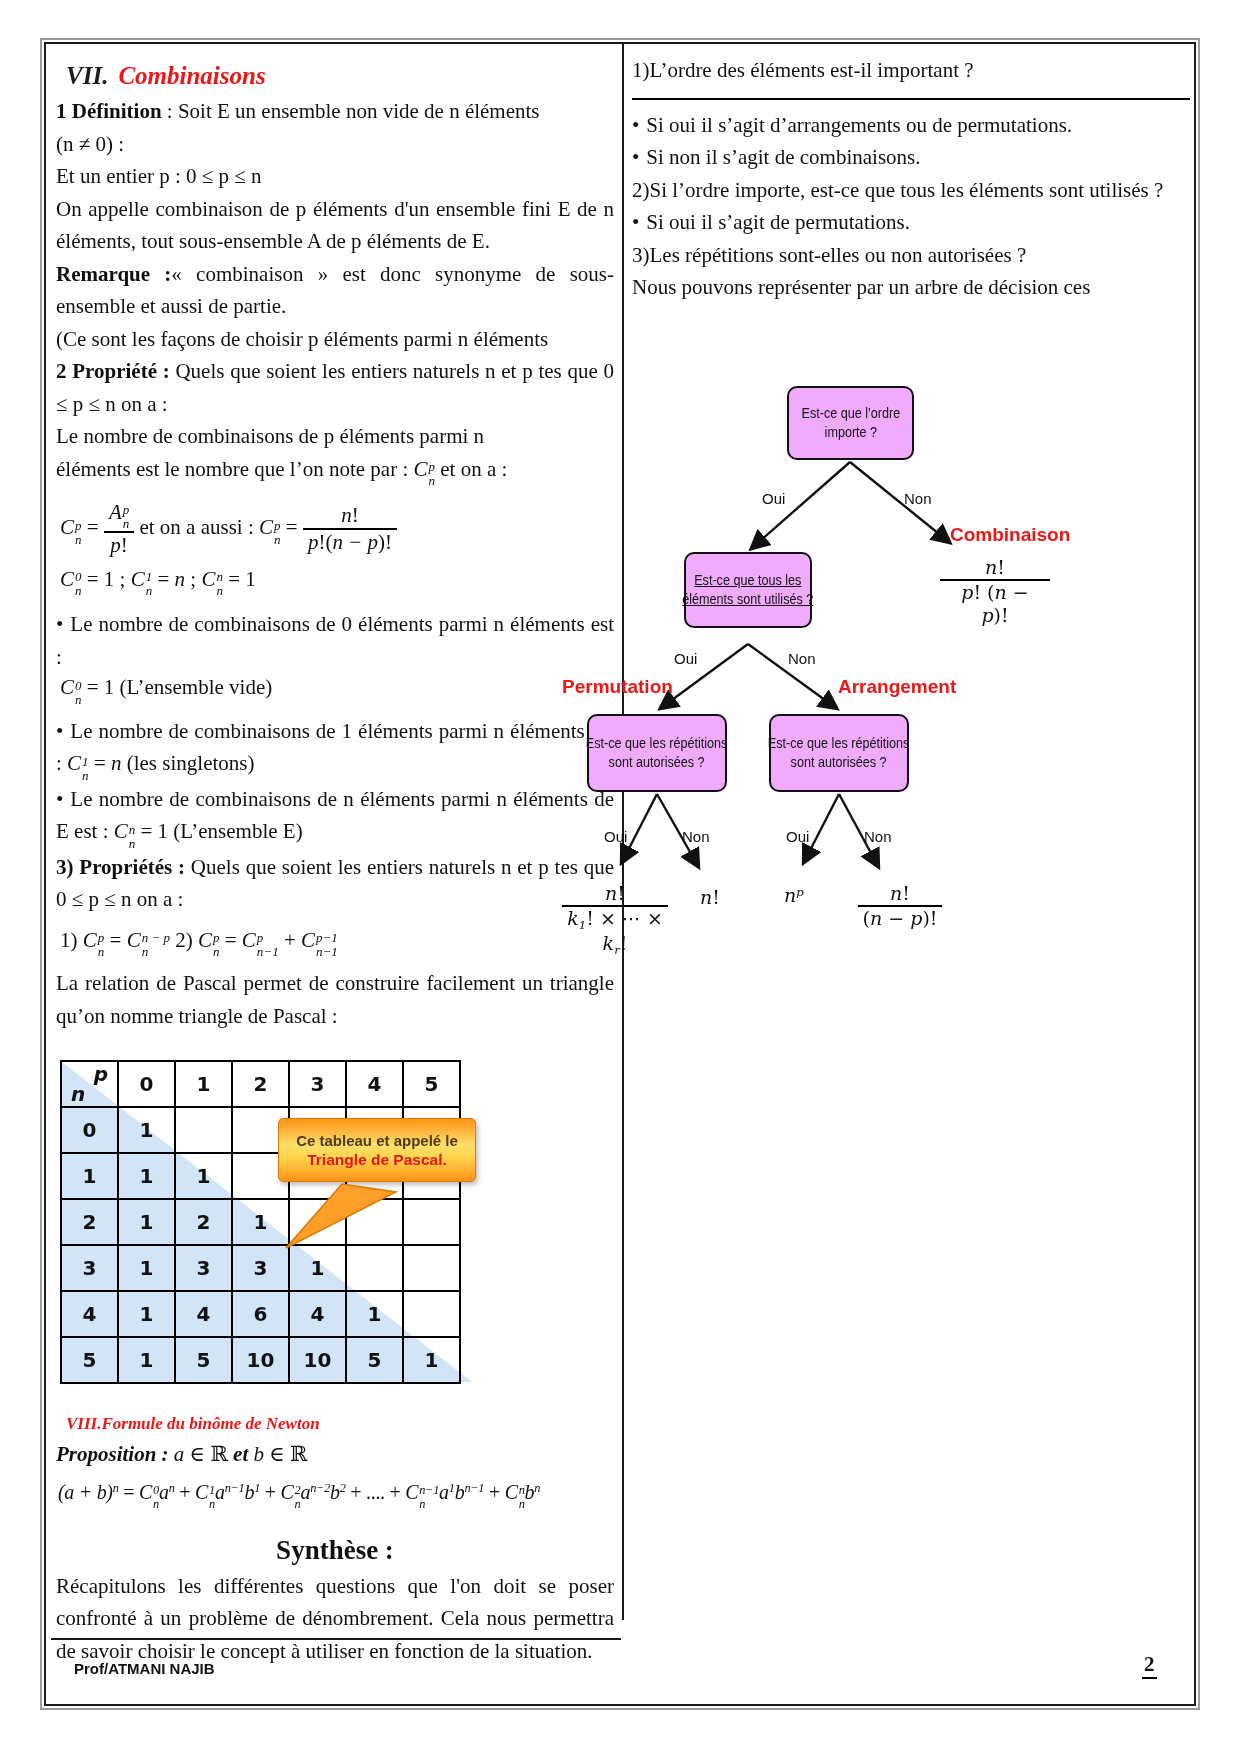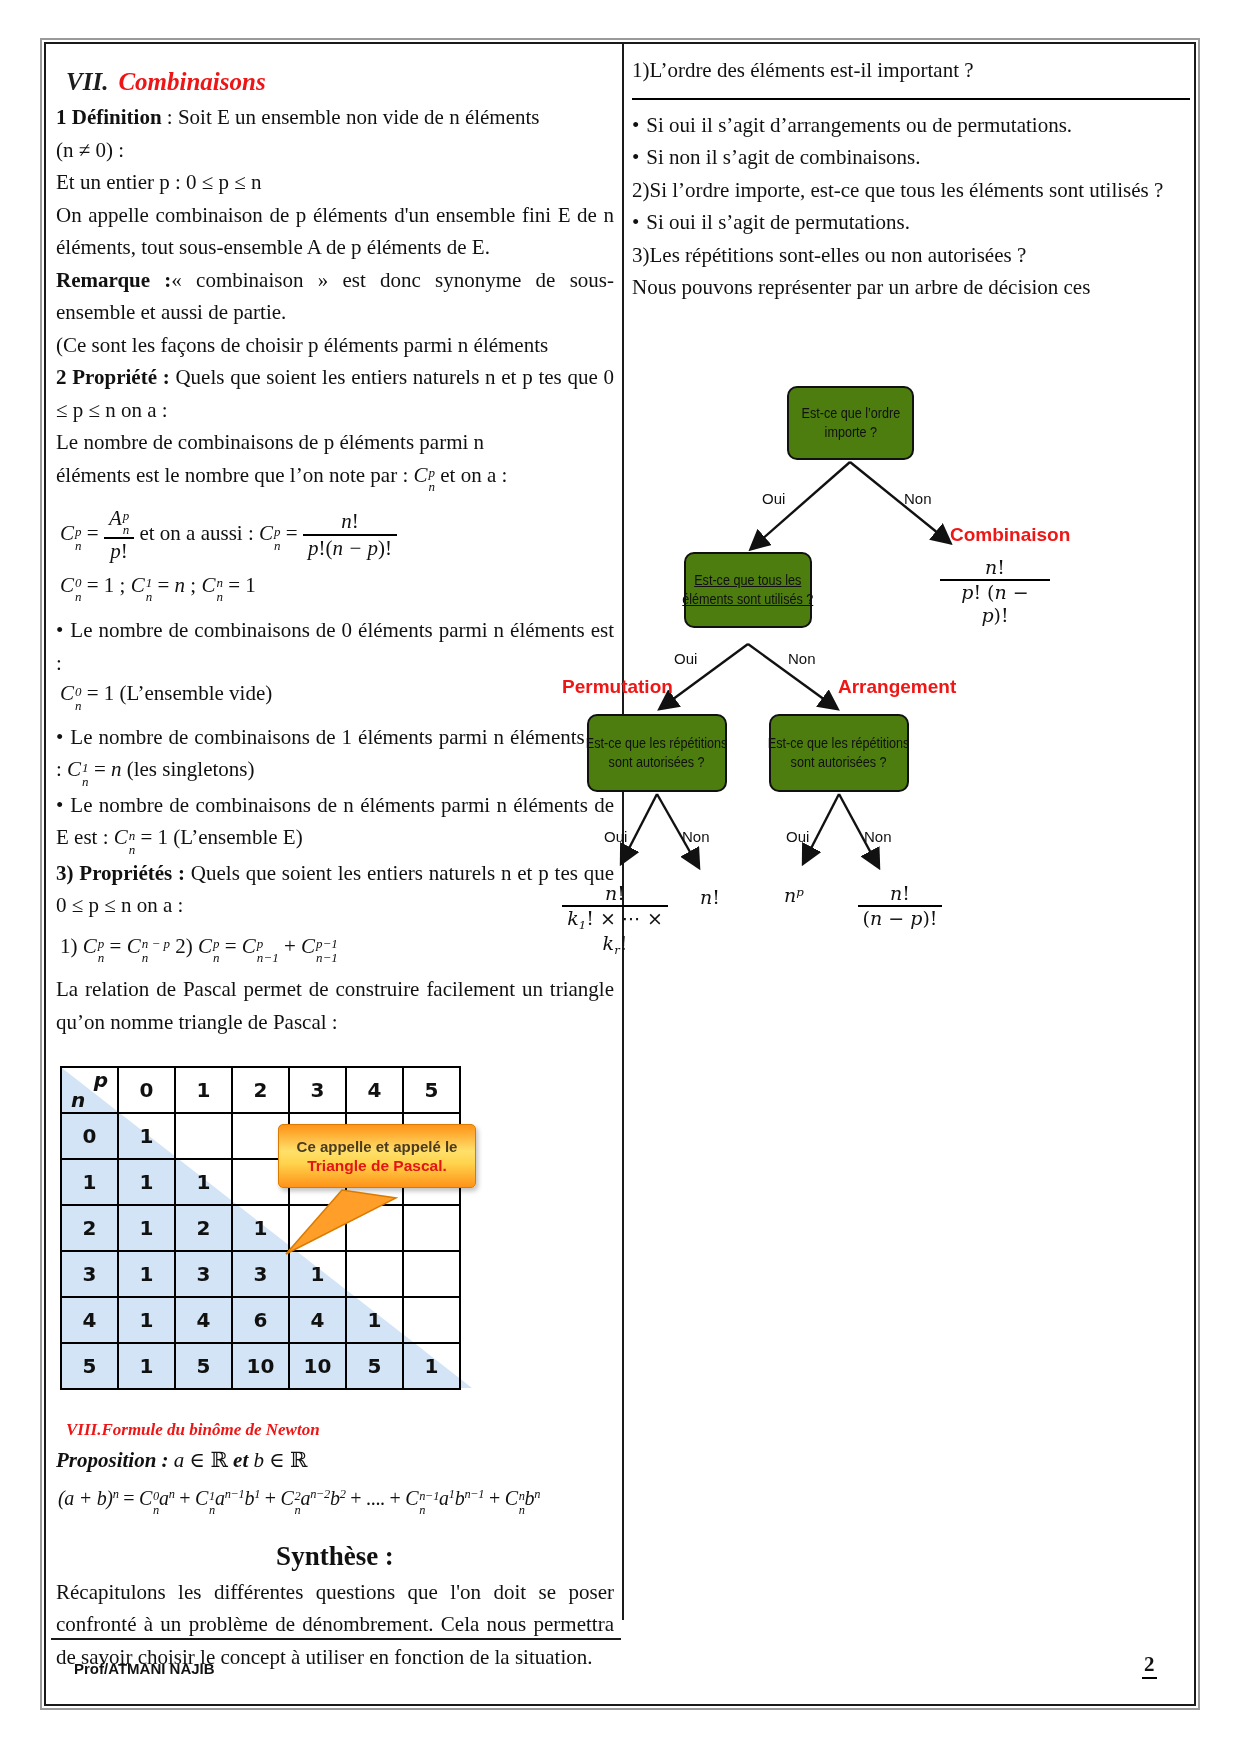--- a/index.html
+++ b/index.html
@@ -11,21 +11,21 @@
   .divider{position:absolute;left:576px;top:0;width:2px;height:1576px;background:#1a1a1a;}
   .footer-line{position:absolute;left:5px;top:1594px;width:570px;height:2px;background:#1a1a1a;}
   .footer-author{position:absolute;left:28px;top:1616px;font:bold 15px "Liberation Sans",sans-serif;color:#111;}
   .footer-page{position:absolute;left:1096px;top:1608px;font:bold 21px "Liberation Serif",serif;
                border-bottom:2px solid #000;padding:0 2px;}
   .col-left{position:absolute;left:10px;top:12px;width:558px;}
   .col-right{position:absolute;left:586px;top:10px;width:558px;}
   p{margin:0;}
   .jp{font-size:21px;line-height:32.5px;text-align:justify;}
   .blt{margin-right:7px;}
-  .h-vii{margin:12px 0 5px 10px;font-size:25px;font-weight:bold;font-style:italic;}
+  .h-vii{margin:6px 0 5px 10px;font-size:25px;font-weight:bold;font-style:italic;}
   .h-vii .h-num{color:#1d1d1d;}
   .h-vii .h-title{color:#ed1515;margin-left:10px;}
   .h-viii{margin:30px 0 4px 10px;font-size:17px;font-weight:bold;font-style:italic;color:#ed1515;}
   .prop-b{font-style:italic;font-size:21px;}
   .synth-title{margin:24px 0 4px;text-align:center;font-size:27px;font-weight:bold;}
   
   .fline{font-size:21px;margin:12px 0 8px 4px;white-space:nowrap;}
   .fline.vals{margin:4px 0 10px 4px;}
   .fline.tight{margin:2px 0 8px 4px;}
   .fline.binome{font-size:20px;letter-spacing:-0.3px;margin:10px 0 6px 2px;}
@@ -57,21 +57,21 @@
       border:1px solid #d97b00;border-radius:5px;padding:12px 6px 12px;text-align:center;
       box-shadow:2px 3px 5px rgba(0,0,0,0.25);}
   .callout-line1{font:bold 15px/19px "Liberation Sans",sans-serif;color:#4b3a20;}
   .callout-line2{font:bold 15.5px/19px "Liberation Sans",sans-serif;color:#e31515;}
   .callout-tail{position:absolute;left:6px;top:64px;z-index:1;}
   
   .rline{border:none;height:2px;background:#000;margin:11px 0 9px;}
   
   .tree{position:absolute;left:-70px;top:330px;width:500px;height:620px;}
   .tree-svg{position:absolute;left:0;top:0;}
-  .tbox{position:absolute;background:#4d7c0f;border:2.5px solid #111;border-radius:10px;
+  .tbox{position:absolute;background:#f0abfc;border:2.5px solid #111;border-radius:10px;
         display:flex;flex-direction:column;justify-content:center;align-items:center;z-index:1;box-sizing:border-box;}
   .tbox-inner{transform:scaleX(0.9);transform-origin:center;text-align:center;}
   .tbox-line{font:14px/19px "Liberation Sans",sans-serif;color:#111;white-space:nowrap;}
   .tlabel{position:absolute;font:15px "Liberation Sans",sans-serif;color:#111;z-index:1;}
   .tred{position:absolute;font:bold 19px/22px "Liberation Sans",sans-serif;color:#ef1616;white-space:nowrap;z-index:1;}
   .tfrac{position:absolute;font-family:"DejaVu Serif","DejaVu Sans",serif;font-size:19px;text-align:center;z-index:1;}
 </style>
 </head>
 <body>
 
@@ -171,21 +171,21 @@
               <td>5</td>
               <td>1</td>
             </tr>
           </tbody>
       </table>
       <div class="callout">
         <svg class="callout-tail" width="120" height="70">
           <polygon points="58,2 2,66 112,10" fill="#ff9e28" stroke="#d97b00" stroke-width="1.5"></polygon>
         </svg>
         <div class="callout-bubble">
-          <div class="callout-line1">Ce appelle et appelé le</div>
+          <div class="callout-line1">Ce tableau et appelé le</div>
           <div class="callout-line2">Triangle de Pascal.</div>
         </div>
       </div>
     </div>
 
     <div class="h-viii">VIII.Formule du binôme de Newton</div>
     <p class="jp"><b class="prop-b">Proposition : </b><span class="im"><span class="m-i">a</span><span class="m-s"> ∈ ℝ   </span><span class="m-b">et</span><span class="m-s">   </span><span class="m-i">b</span><span class="m-s"> ∈ ℝ</span></span></p>
     <div class="fline binome"><span class="m-ss"><span class="m-base">(a + b)</span><span class="m-sup-only">n</span></span><span class="m-s"> = </span><span class="m-ss"><span class="m-base">C</span><span class="m-stack"><span class="m-sup">0</span><span class="m-sub">n</span></span></span><span class="m-ss"><span class="m-base">a</span><span class="m-sup-only">n</span></span><span class="m-s"> + </span><span class="m-ss"><span class="m-base">C</span><span class="m-stack"><span class="m-sup">1</span><span class="m-sub">n</span></span></span><span class="m-ss"><span class="m-base">a</span><span class="m-sup-only">n−1</span></span><span class="m-ss"><span class="m-base">b</span><span class="m-sup-only">1</span></span><span class="m-s"> + </span><span class="m-ss"><span class="m-base">C</span><span class="m-stack"><span class="m-sup">2</span><span class="m-sub">n</span></span></span><span class="m-ss"><span class="m-base">a</span><span class="m-sup-only">n−2</span></span><span class="m-ss"><span class="m-base">b</span><span class="m-sup-only">2</span></span><span class="m-s"> + .... + </span><span class="m-ss"><span class="m-base">C</span><span class="m-stack"><span class="m-sup">n−1</span><span class="m-sub">n</span></span></span><span class="m-ss"><span class="m-base">a</span><span class="m-sup-only">1</span></span><span class="m-ss"><span class="m-base">b</span><span class="m-sup-only">n−1</span></span><span class="m-s"> + </span><span class="m-ss"><span class="m-base">C</span><span class="m-stack"><span class="m-sup">n</span><span class="m-sub">n</span></span></span><span class="m-ss"><span class="m-base">b</span><span class="m-sup-only">n</span></span></div>
     <div class="synth-title">Synthèse :</div>
     <p class="jp"> Récapitulons les différentes questions que l'on doit se poser confronté à un problème de dénombrement. Cela nous permettra de savoir choisir le concept à utiliser en fonction de la situation.</p>

